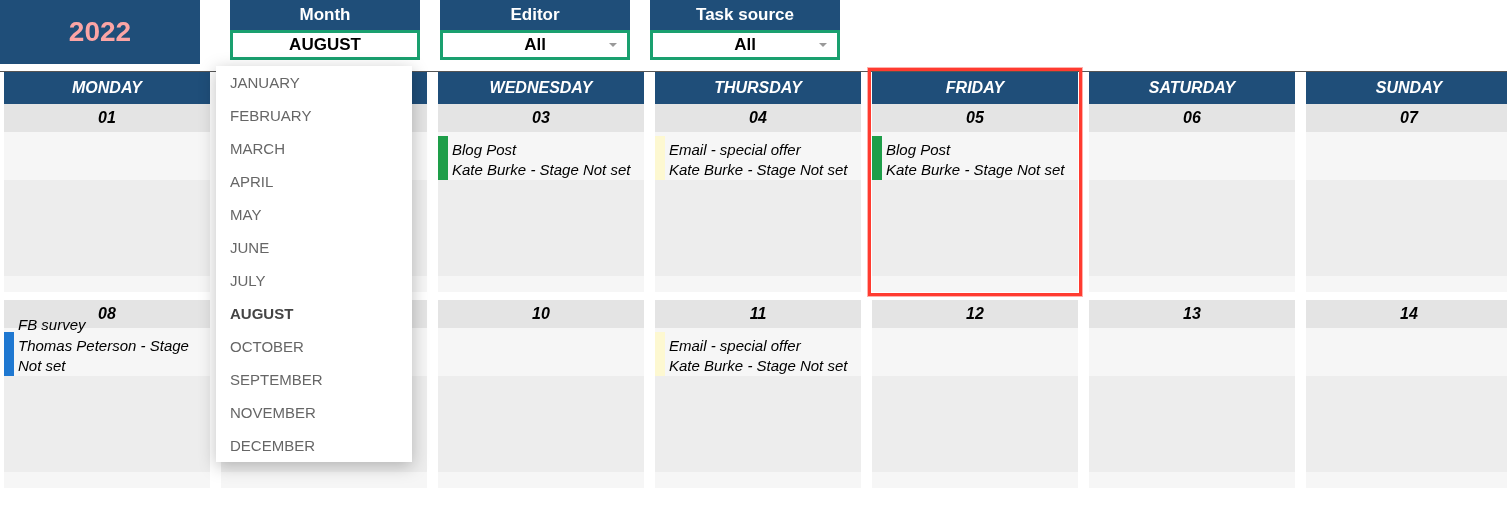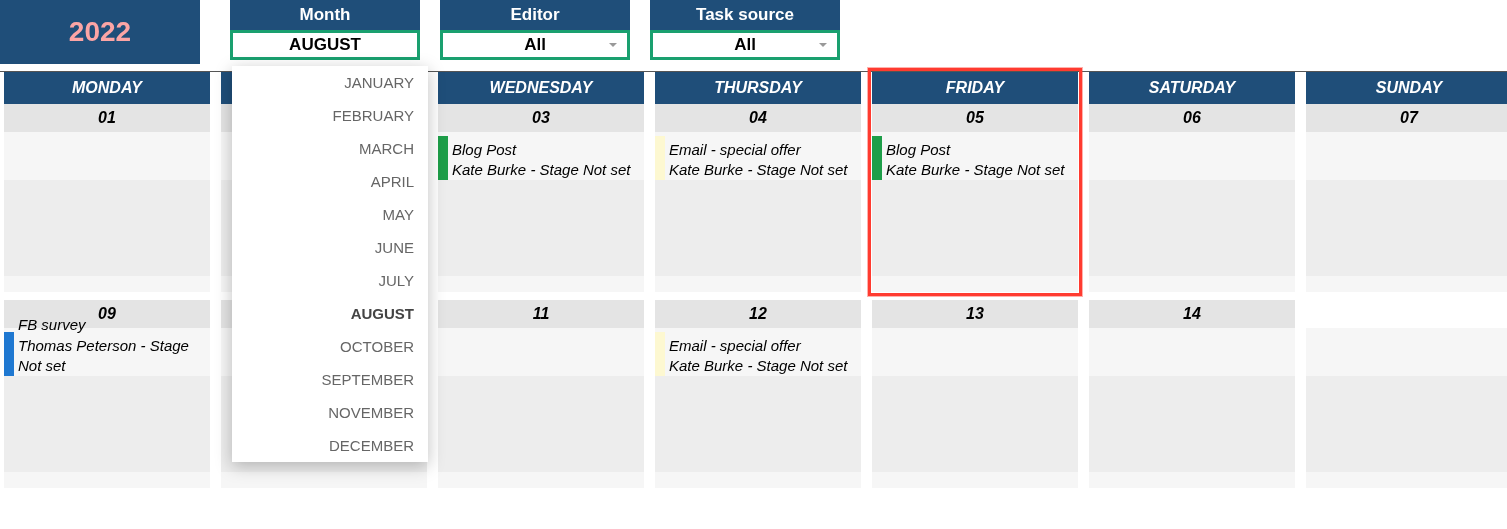--- a/index.html
+++ b/index.html
@@ -377,20 +377,23 @@
           <div class="stripe-row">
             <div class="color-bar cb-none"></div>
             <div class="task-text"></div>
           </div>
         </div>
       </div>
     </div>
     <div class="week-gap"></div>
     <div class="cal-row">
       <div class="day-col">
+        <div class="day-num">08</div>
+      </div>
+      <div class="day-col">
         <div class="day-num">09</div>
       </div>
       <div class="day-col">
         <div class="day-num">10</div>
       </div>
       <div class="day-col">
         <div class="day-num">11</div>
       </div>
       <div class="day-col">
         <div class="day-num">12</div>
@@ -517,21 +520,21 @@
           </div>
           <div class="stripe-row">
             <div class="color-bar cb-none"></div>
             <div class="task-text"></div>
           </div>
         </div>
       </div>
     </div>
   </div>
 
-<div class="dropdown" id="month-dd" style="left:232px; top:66px;text-align:right;">
+<div class="dropdown" id="month-dd" style="left:216px; top:66px;">
     <div class="dropdown-item">JANUARY</div>
     <div class="dropdown-item">FEBRUARY</div>
     <div class="dropdown-item">MARCH</div>
     <div class="dropdown-item">APRIL</div>
     <div class="dropdown-item">MAY</div>
     <div class="dropdown-item">JUNE</div>
     <div class="dropdown-item">JULY</div>
     <div class="dropdown-item selected">AUGUST</div>
     <div class="dropdown-item">OCTOBER</div>
     <div class="dropdown-item">SEPTEMBER</div>

